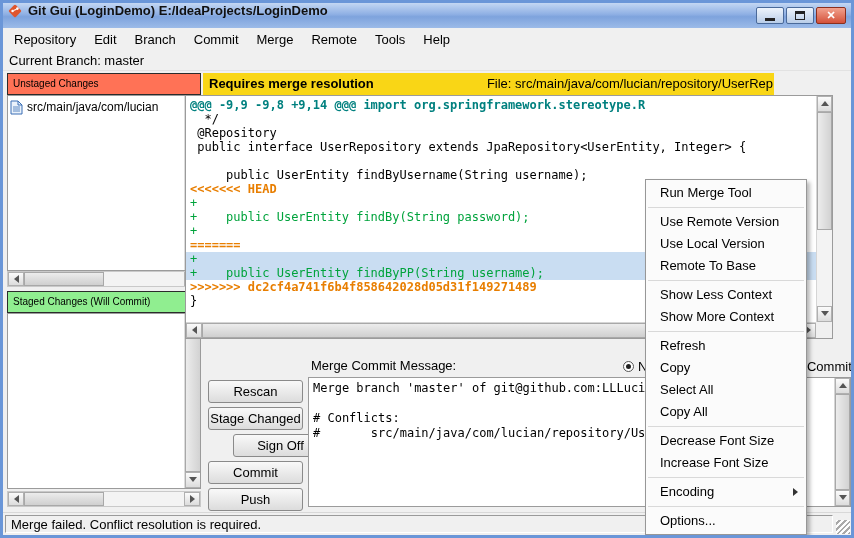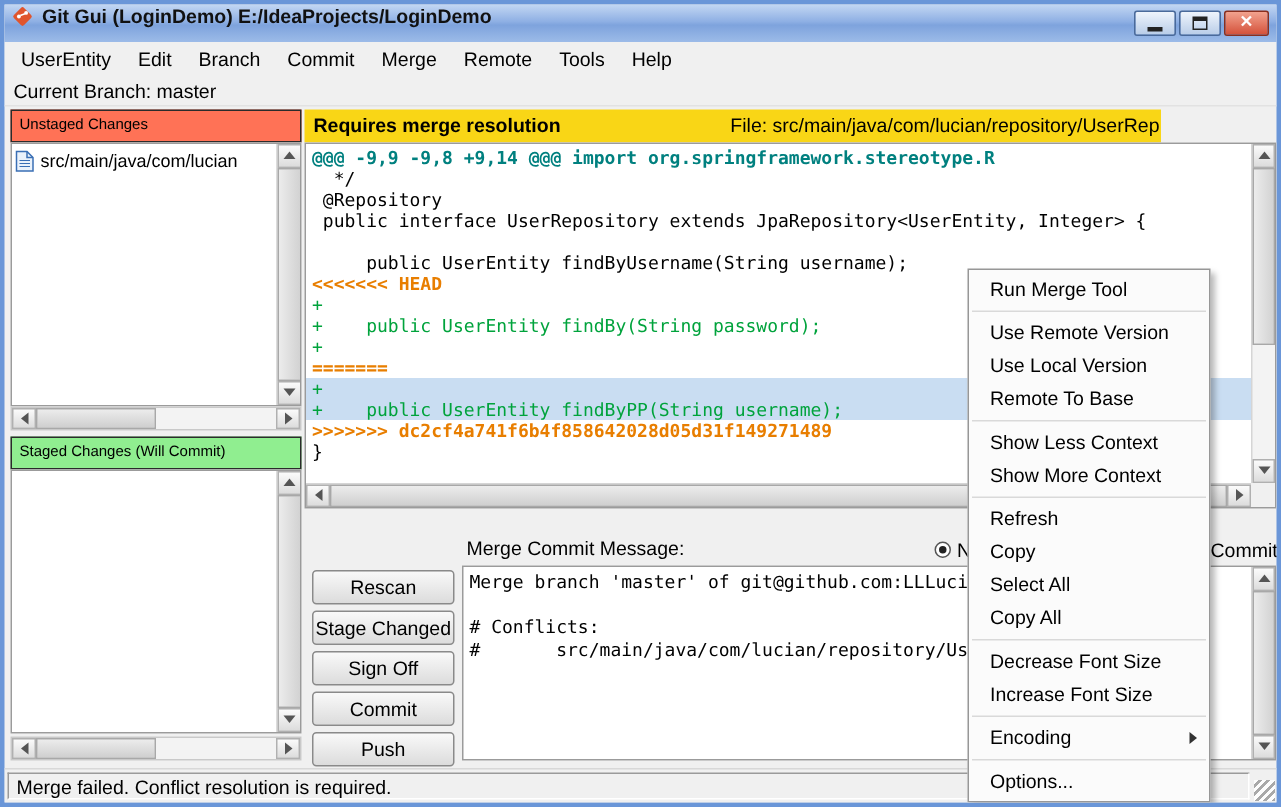--- a/index.html
+++ b/index.html
@@ -57,21 +57,21 @@
   .tri-up{border-left:4px solid transparent;border-right:4px solid transparent;border-bottom:5px solid #555;}
   .tri-down{border-left:4px solid transparent;border-right:4px solid transparent;border-top:5px solid #555;}
   .tri-left{border-top:4px solid transparent;border-bottom:4px solid transparent;border-right:5px solid #555;margin:2px auto 0 auto;}
   .tri-right{border-top:4px solid transparent;border-bottom:4px solid transparent;border-left:5px solid #555;margin:2px auto 0 auto;}
   .hsb-unstaged{top:268px;}
   .hsb-staged{top:488px;}
   
   .banner{position:absolute;left:200px;top:70px;width:571px;height:22px;background:#f9d616;overflow:hidden;}
   .banner .b-status{position:absolute;left:6px;top:3px;font-size:13px;font-weight:bold;white-space:nowrap;}
   .banner .b-file{position:absolute;right:1px;top:3px;font-size:13px;white-space:nowrap;}
-  .diff-wrap{position:absolute;left:200px;top:92px;width:648px;height:244px;background:#fff;border:1px solid #9b9b9b;}
+  .diff-wrap{position:absolute;left:182px;top:92px;width:648px;height:244px;background:#fff;border:1px solid #9b9b9b;}
   .diff-text{position:absolute;left:0;top:0;right:16px;bottom:16px;overflow:hidden;padding:2px 0 0 4px;}
   .dl{white-space:pre;height:14px;line-height:14px;font-family:"DejaVu Sans Mono",monospace;font-size:12px;}
   .dl.hunk{color:#00807f;font-weight:bold;}
   .dl.ctx{color:#000;}
   .dl.add{color:#00a33c;}
   .dl.marker{color:#e87e00;font-weight:bold;}
   .dl.sel{background:#c9ddf2;margin-left:-4px;padding-left:4px;}
   .diff-vsb{position:absolute;right:0;top:0;bottom:16px;width:16px;background:#f3f3f3;border-left:1px solid #d5d5d5;}
   .diff-hsb{position:absolute;left:0;bottom:0;right:16px;height:16px;background:#f3f3f3;border-top:1px solid #d5d5d5;}
   .diff-hsb .sb-btn{top:0;width:16px;height:15px;}
@@ -80,21 +80,21 @@
   .diff-hsb .sb-thumb{top:0;height:15px;left:16px;right:16px;background:linear-gradient(180deg,#ececec,#cfcfcf);}
   .diff-vsb .sb-btn{left:0;width:15px;height:16px;}
   .diff-vsb .sb-btn.up{top:0;}
   .diff-vsb .sb-btn.down{bottom:0;}
   .diff-vsb .sb-thumb{left:0;width:15px;top:16px;height:118px;}
   .sb-corner{position:absolute;right:0;bottom:0;width:16px;height:16px;background:#f0f0f0;}
   
   .action-btn{position:absolute;left:205px;width:95px;height:23px;
     background:linear-gradient(#f9f9f9,#dcdcdc);border:1px solid #8a8a8a;border-radius:3px;
     font-size:13px;font-family:"Liberation Sans",sans-serif;text-align:center;line-height:21px;cursor:default;}
-  .btn-rescan{top:377px;} .btn-stage{top:404px;} .btn-signoff{top:431px;} .btn-commit{top:458px;} .btn-push{top:485px;}
+  .btn-rescan{top:377px;} .btn-stage{top:404px;} .btn-signoff{top:431px;margin-left:25px;} .btn-commit{top:458px;} .btn-push{top:485px;}
   .cm-label{position:absolute;left:308px;top:355px;font-size:13px;white-space:nowrap;}
   .radio-row{position:absolute;top:355px;height:16px;font-size:13px;white-space:nowrap;display:flex;align-items:center;gap:4px;}
   .radio-new{left:620px;} .radio-amend{left:716px;}
   .radio-circle{width:11px;height:11px;border:1px solid #555;border-radius:50%;background:#fff;position:relative;flex:0 0 auto;}
   .radio-circle.on::after{content:"";position:absolute;left:2px;top:2px;width:5px;height:5px;border-radius:50%;background:#222;}
   .msg-wrap{position:absolute;left:305px;top:374px;right:0;height:130px;background:#fff;border:1px solid #9b9b9b;}
   .msg-text{position:absolute;left:0;top:0;right:16px;bottom:0;overflow:hidden;padding:3px 0 0 4px;}
   .ml{white-space:pre;height:15px;line-height:15px;font-family:"DejaVu Sans Mono",monospace;font-size:12px;}
   .msg-vsb{position:absolute;right:0;top:0;bottom:0;width:16px;background:#f3f3f3;border-left:1px solid #d5d5d5;}
   .msg-vsb .sb-btn{left:0;width:15px;height:16px;}
@@ -136,21 +136,21 @@
       <span class="win-btn">
           <i class="glyph-max"></i>
         </span>
       <span class="win-btn close">
           <span>✕</span>
         </span>
     </span>
   </div>
 
   <div class="menubar">
-    <span class="mitem">UserEntity</span>
+    <span class="mitem">Repository</span>
     <span class="mitem">Edit</span>
     <span class="mitem">Branch</span>
     <span class="mitem">Commit</span>
     <span class="mitem">Merge</span>
     <span class="mitem">Remote</span>
     <span class="mitem">Tools</span>
     <span class="mitem">Help</span>
   </div>
 
   <div class="branchbar">Current Branch: master</div>

